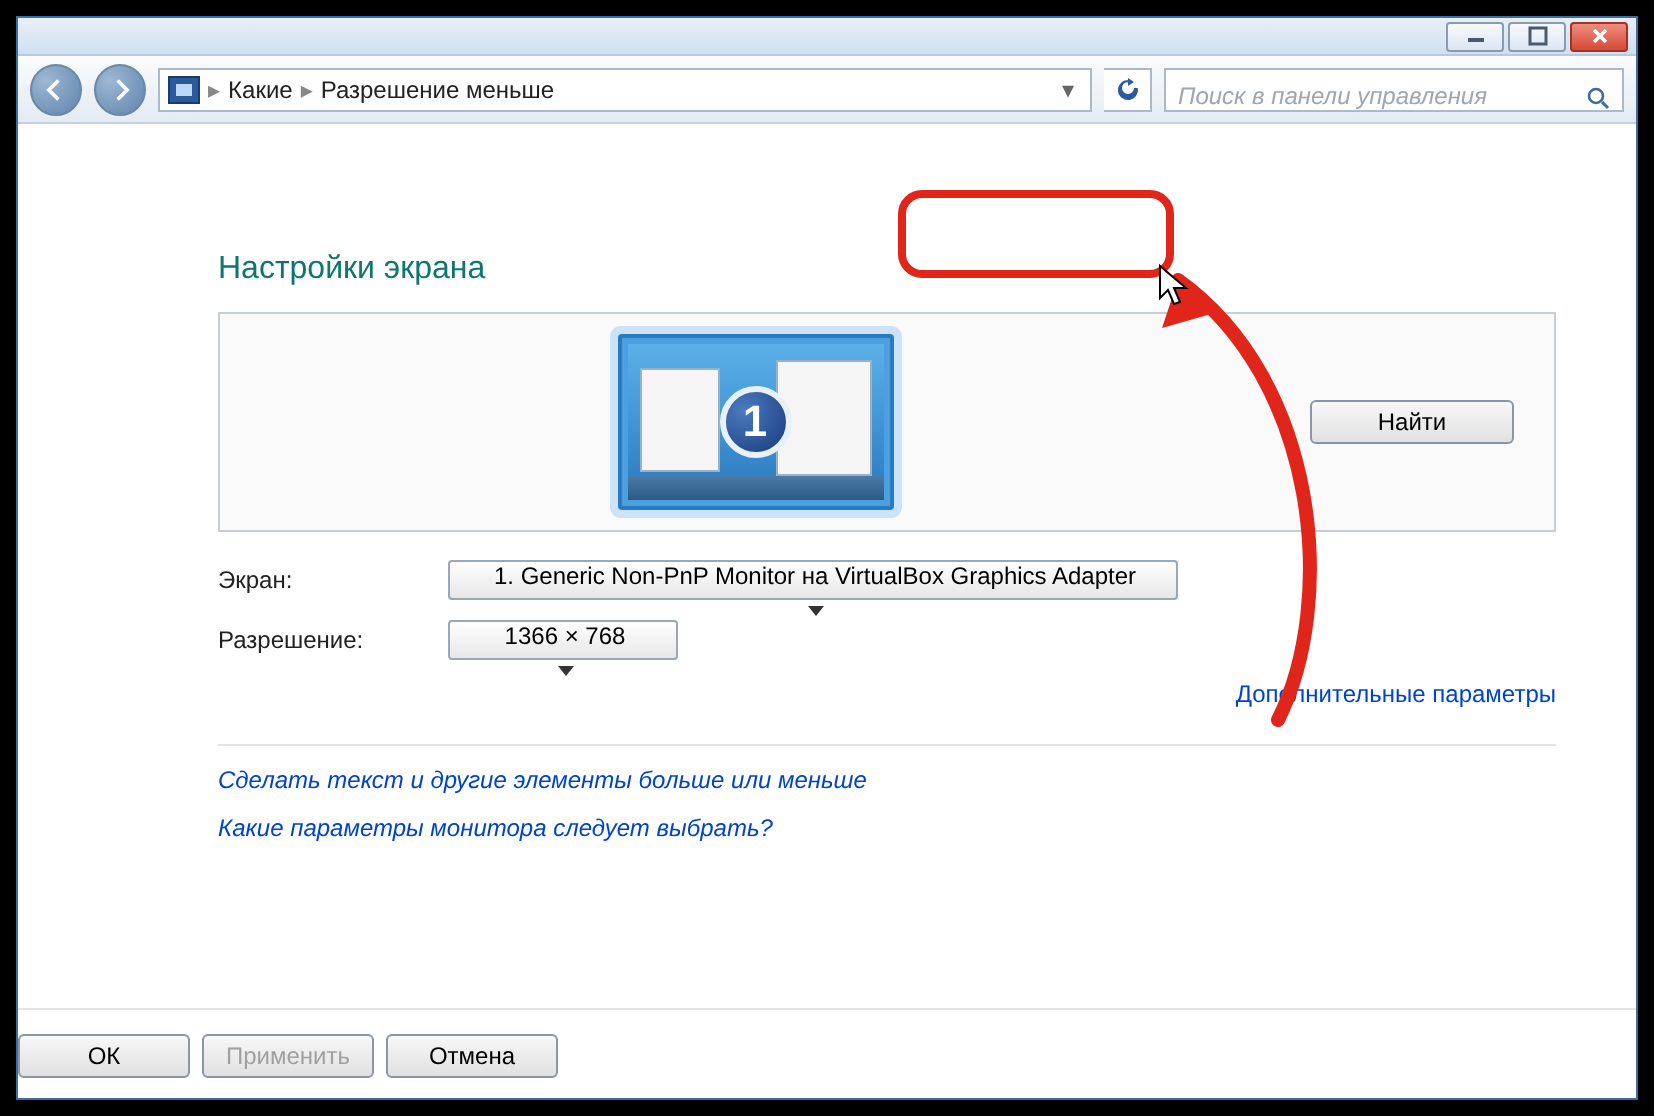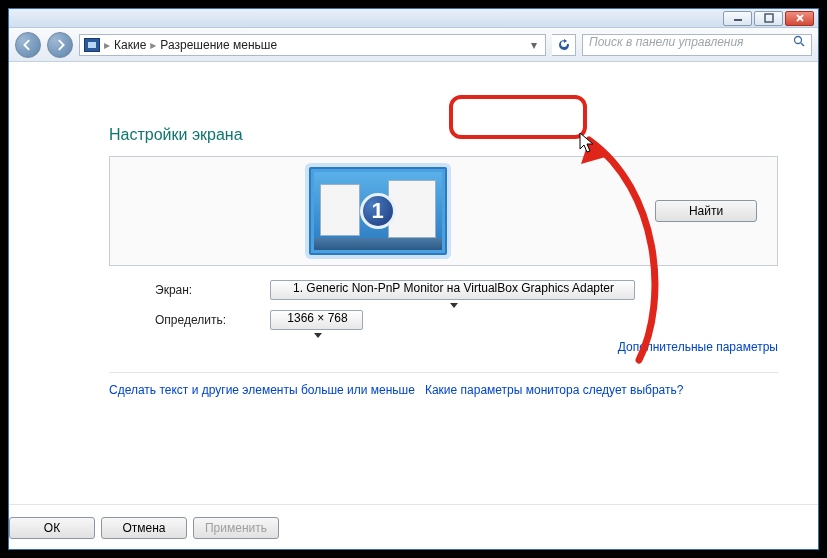--- a/index.html
+++ b/index.html
@@ -116,21 +116,21 @@
     align-items: center;
     justify-content: center;
     color: #2a5a9c;
   }
 
   .search-box {
     width: 230px; height: 22px;
     border: 1px solid #acb9c9;
     background: #fff;
     display: flex;
-    align-items: flex-start;
+    align-items: flex-end;
     padding: 0 6px;
     color: #9fa6ae;
     font-style: italic;
   }
   .search-box svg {
     width: 12px; height: 12px;
     margin-left: auto;
     fill: #3c6aa2;
   }
 
@@ -223,21 +223,21 @@
     padding: 3px 12px;
     min-width: 102px;
     background: linear-gradient(#f7f7f7, #e1e1e1);
     border: 1px solid #8a96a5;
     border-radius: 3px;
     font-size: 12px;
     text-align: center;
     cursor: pointer;
   }
 
-  .form-rows { margin-top: 14px; margin-left: 46px; }
+  .form-rows { margin-top: 14px; }
   .row {
     display: flex;
     align-items: center;
     margin-bottom: 10px;
   }
   .row-label {
     width: 115px;
     color: #222;
   }
   .combo {
@@ -268,22 +268,23 @@
   .link {
     color: #0044cc;
     cursor: pointer;
   }
 
   .links-block {
     margin-top: 18px;
     padding-top: 10px;
     border-top: 1px solid #e4e4e4;
     display: flex;
-    flex-direction: row;
+    flex-direction: column;
     gap: 10px;
+    font-style: italic;
   }
 
   .bottom-buttons {
     display: flex;
     gap: 6px;
     border-top: 1px solid #e4e4e4;
     padding: 12px 40px 10px 0;
   }
   .dlg-btn {
     width: 86px;
@@ -404,22 +405,22 @@
           <div class="combo" style="width:365px">
             <span>1. Generic Non-PnP Monitor на VirtualBox Graphics Adapter</span>
             <span class="combo-arrow">
                 <svg viewBox="0 0 8 6">
                   <path d="M0 0 L4 5 L8 0 Z"></path>
                 </svg>
               </span>
           </div>
         </div>
         <div class="row">
-          <div class="row-label">Определить:</div>
-          <div class="combo" style="width:93px">
+          <div class="row-label">Разрешение:</div>
+          <div class="combo" style="width:115px">
             <span>1366 × 768</span>
             <span class="combo-arrow">
                 <svg viewBox="0 0 8 6">
                   <path d="M0 0 L4 5 L8 0 Z"></path>
                 </svg>
               </span>
           </div>
         </div>
       </div>
 
@@ -439,18 +440,18 @@
           <path d="M20 10 L12 34 L40 26 Z" fill="#e0251b"></path>
         </svg>
         <svg class="annot-cursor" style="left:570px; top:70px;" viewBox="0 0 18 22">
           <path d="M1 1 L1 17 L5 13 L8 20 L11 19 L8 12 L14 12 Z" fill="#fff" stroke="#000" stroke-width="1"></path>
         </svg>
       </div>
     </div>
 
     <div class="bottom-buttons">
       <button class="dlg-btn">ОК</button>
+      <button class="dlg-btn disabled">Применить</button>
       <button class="dlg-btn">Отмена</button>
-      <button class="dlg-btn disabled">Применить</button>
     </div>
 
   </div>
 </div>
 
 </body></html>

